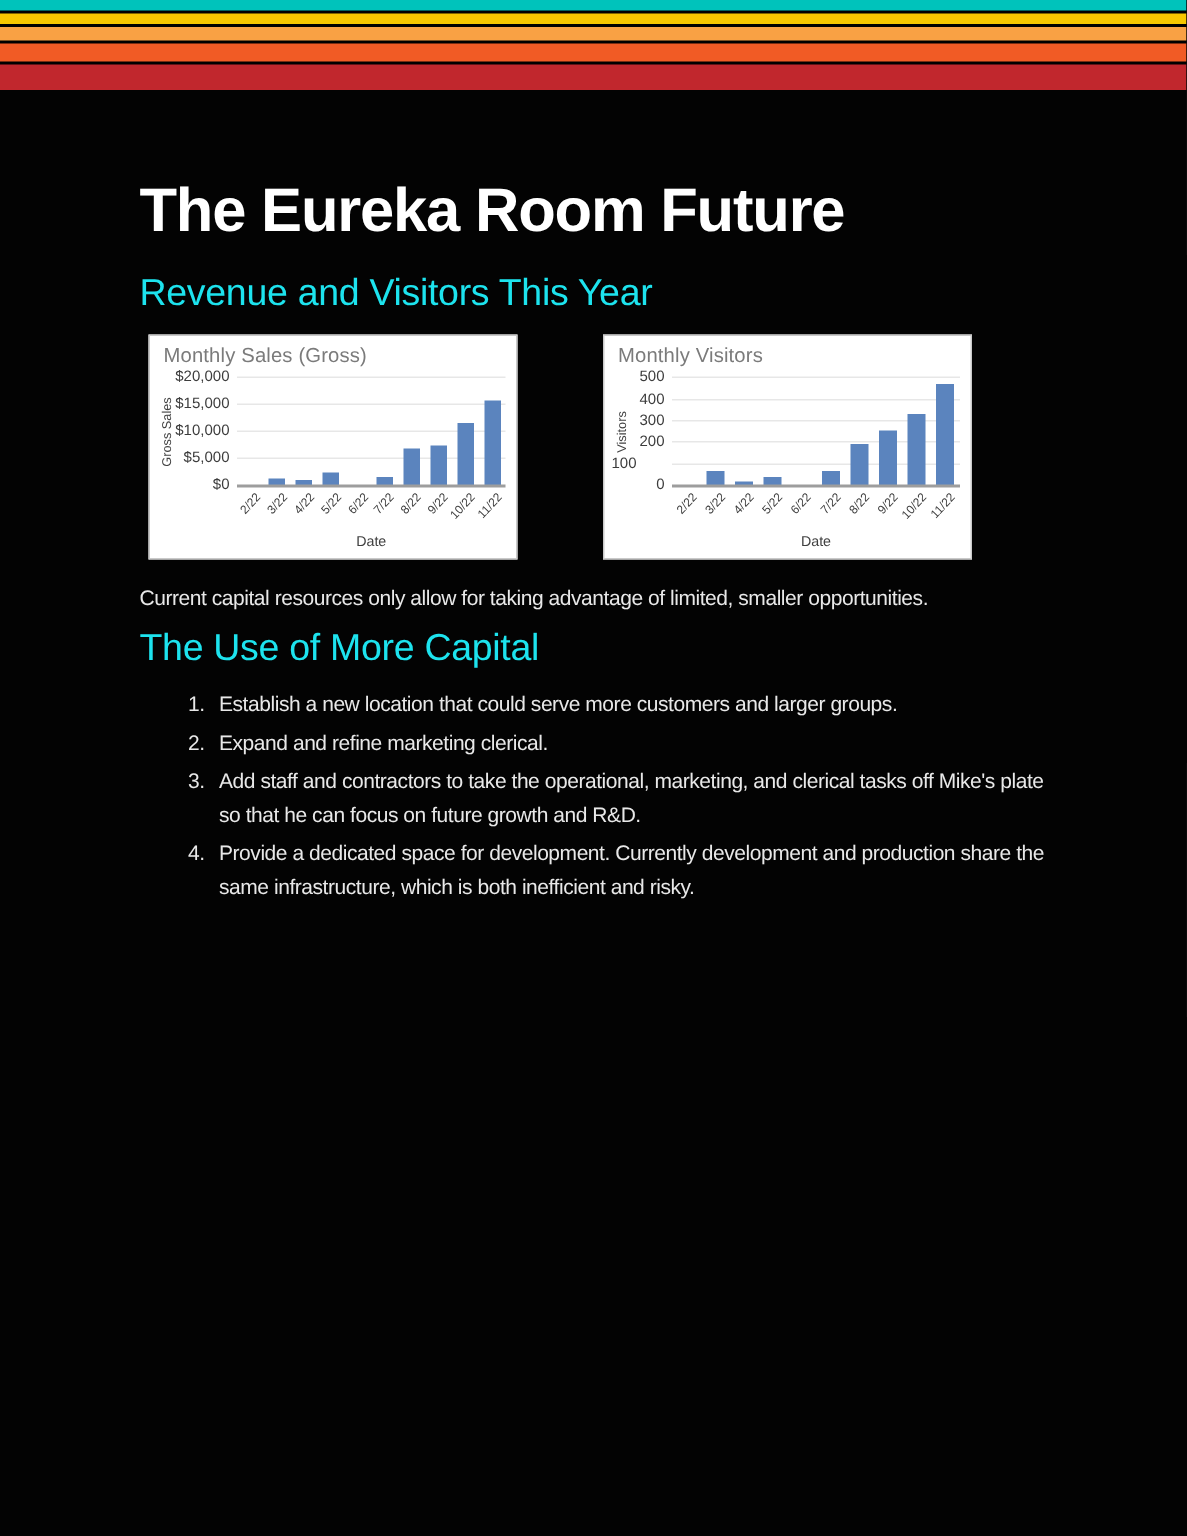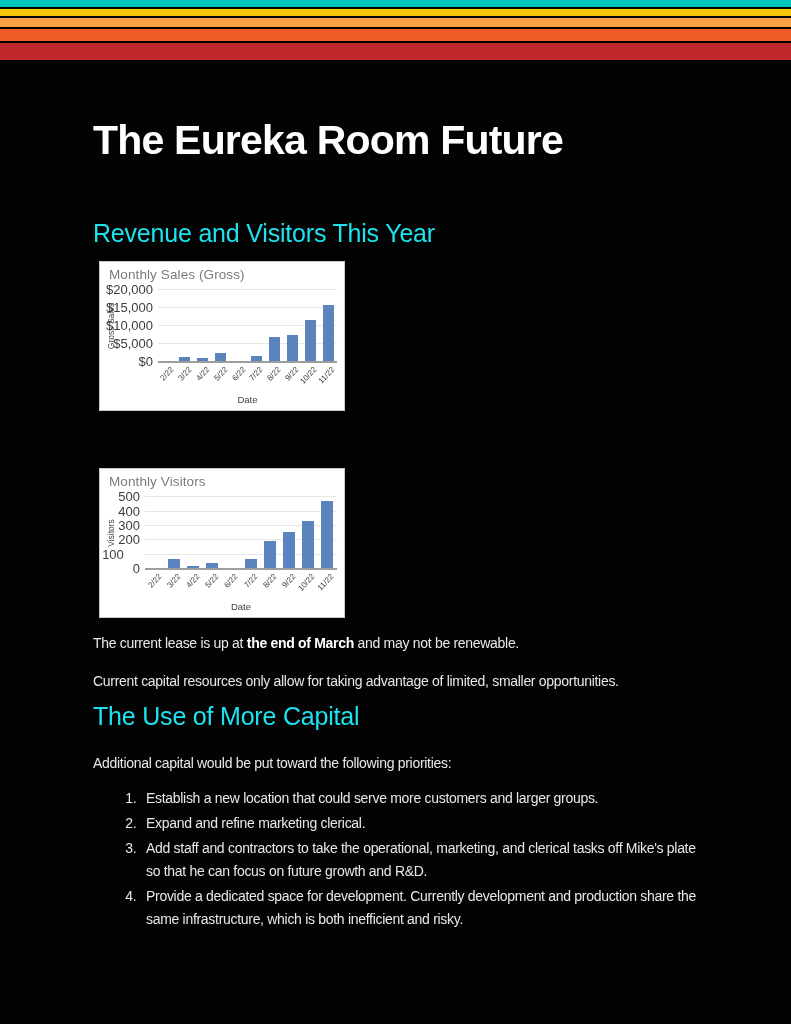--- a/index.html
+++ b/index.html
@@ -24,37 +24,37 @@
   
   .content{padding:56px 86px 0 93px;width:791px;}
   h1{
     margin:0;font-size:41px;line-height:1.18;font-weight:700;
     letter-spacing:-0.8px;color:var(--title-text);
   }
   h2{
     margin:0;font-size:25px;line-height:1.25;font-weight:400;
     letter-spacing:-0.2px;color:var(--accent);
   }
-  .h2-revenue{margin-top:54px;}
+  .h2-revenue{margin-top:16px;}
   .h2-outlook{margin-top:37px;}
   .h2-capital{margin-top:6px;}
   p{
     margin:12px 0 0 0;font-size:14px;line-height:1.9;
     letter-spacing:-0.3px;color:var(--body-text);
   }
   p.intro{margin-top:14px;}
   p.intro2{margin-top:18px;}
   strong{font-weight:700;color:#fff;}
   ol{
     margin:10px 0 0 0;padding:0 0 0 47px;
     font-size:14px;line-height:1.65;letter-spacing:-0.3px;color:var(--body-text);
   }
   li{margin-bottom:2px;padding-left:6px;}
   
-  .charts{display:flex;gap:57px;margin:11px 0 0 6px;flex-direction:column;}
+  .charts{display:flex;gap:57px;margin:11px 0 0 6px;}
   figure{margin:0;}
   .chart{
     position:relative;width:246px;height:150px;background:#ffffff;
     border:1px solid #c9c9c9;font-family:"Liberation Sans","DejaVu Sans",sans-serif;
   }
   .chart-title{
     position:absolute;top:5px;left:9px;font-size:13.5px;color:#7b7b7b;
     letter-spacing:0.1px;white-space:nowrap;
   }
   .chart-ylabel{
@@ -64,21 +64,21 @@
   .chart-xlabel{
     position:absolute;bottom:5px;transform:translateX(-50%);
     font-size:9.5px;color:#3f3f3f;
   }
   .plot{position:absolute;top:28px;right:7px;height:72px;}
   .gridline{position:absolute;left:0;right:0;height:1px;background:#e7e7e7;z-index:1;}
   .baseline{position:absolute;left:0;right:0;bottom:-1px;height:2px;background:#9d9d9d;z-index:3;}
   .bar{position:absolute;bottom:0;z-index:2;}
   .ytick{
     position:absolute;right:calc(100% + 5px);width:54px;text-align:right;
-    font-size:13px;line-height:11px;color:#3c3c3c;white-space:nowrap;
+    font-size:10px;line-height:11px;color:#3c3c3c;white-space:nowrap;
   }
   .xtick{
     position:absolute;width:32px;text-align:right;font-size:8px;line-height:9px;
     color:#3c3c3c;transform:rotate(-47deg);transform-origin:100% 0;white-space:nowrap;
   }
 </style>
 </head>
 <body>
 
 <div class="page">
@@ -165,25 +165,23 @@
             <div class="bar" style="left: 157.2px; width: 12px; height: 47.52px; background: rgb(91, 132, 190);"></div>
             <div class="xtick" style="left: 133.2px; top: 75px;">10/22</div>
             <div class="bar" style="left: 176.4px; width: 12px; height: 67.68px; background: rgb(91, 132, 190);"></div>
             <div class="xtick" style="left: 152.4px; top: 75px;">11/22</div>
             <div class="baseline"></div>
           </div>
         <div class="chart-xlabel" style="left: 141px;">Date</div>
       </figure>
     </div>
 
-    <p><span>The current lease is up at </span><strong>the end of March</strong><span> and may not be renewable.</span></p>
     <p>Current capital resources only allow for taking advantage of limited, smaller opportunities.</p>
 
     <h2 class="h2-capital">The Use of More Capital</h2>
-    <p class="intro2">Additional capital would be put toward the following priorities:</p>
     <ol>
       <li>Establish a new location that could serve more customers and larger groups.</li>
       <li>Expand and refine marketing clerical.</li>
       <li>Add staff and contractors to take the operational, marketing, and clerical tasks off Mike's plate so that he can focus on future growth and R&amp;D.</li>
       <li>Provide a dedicated space for development. Currently development and production share the same infrastructure, which is both inefficient and risky.</li>
     </ol>
 
   </main>
 </div>
 

